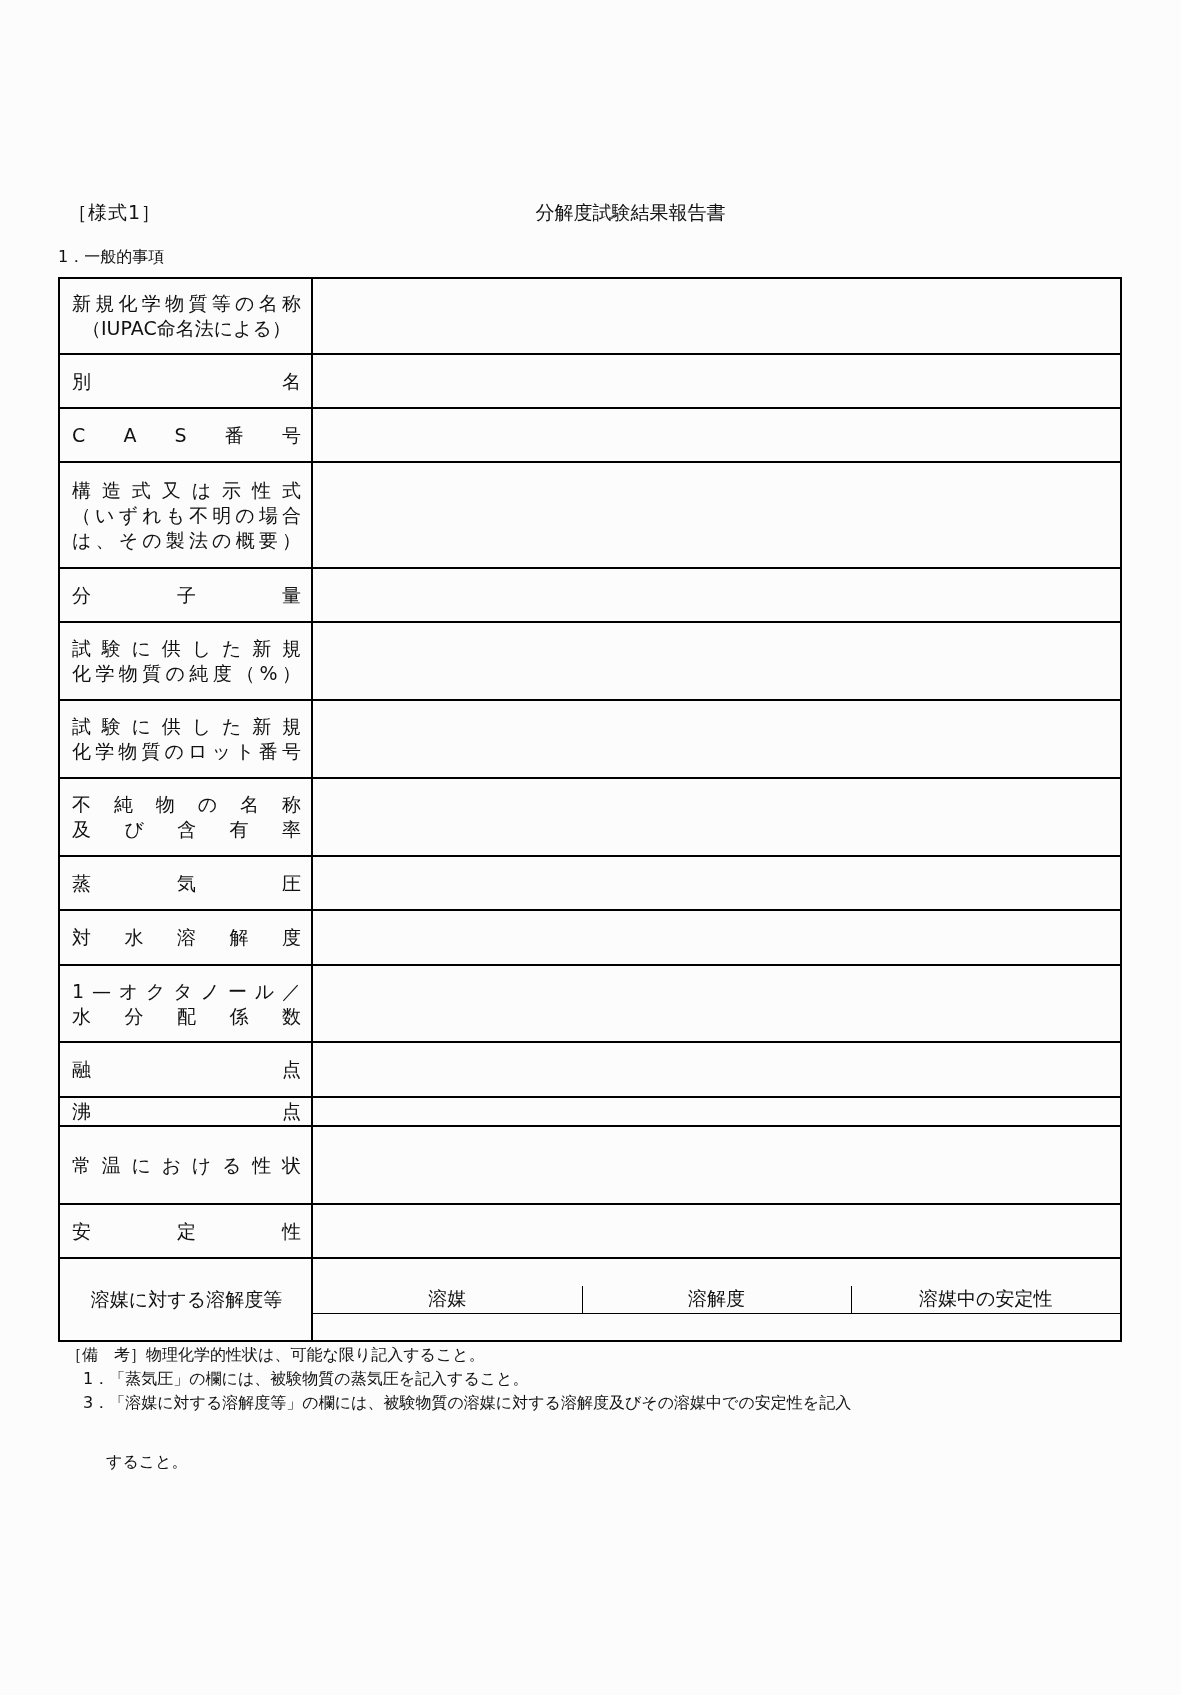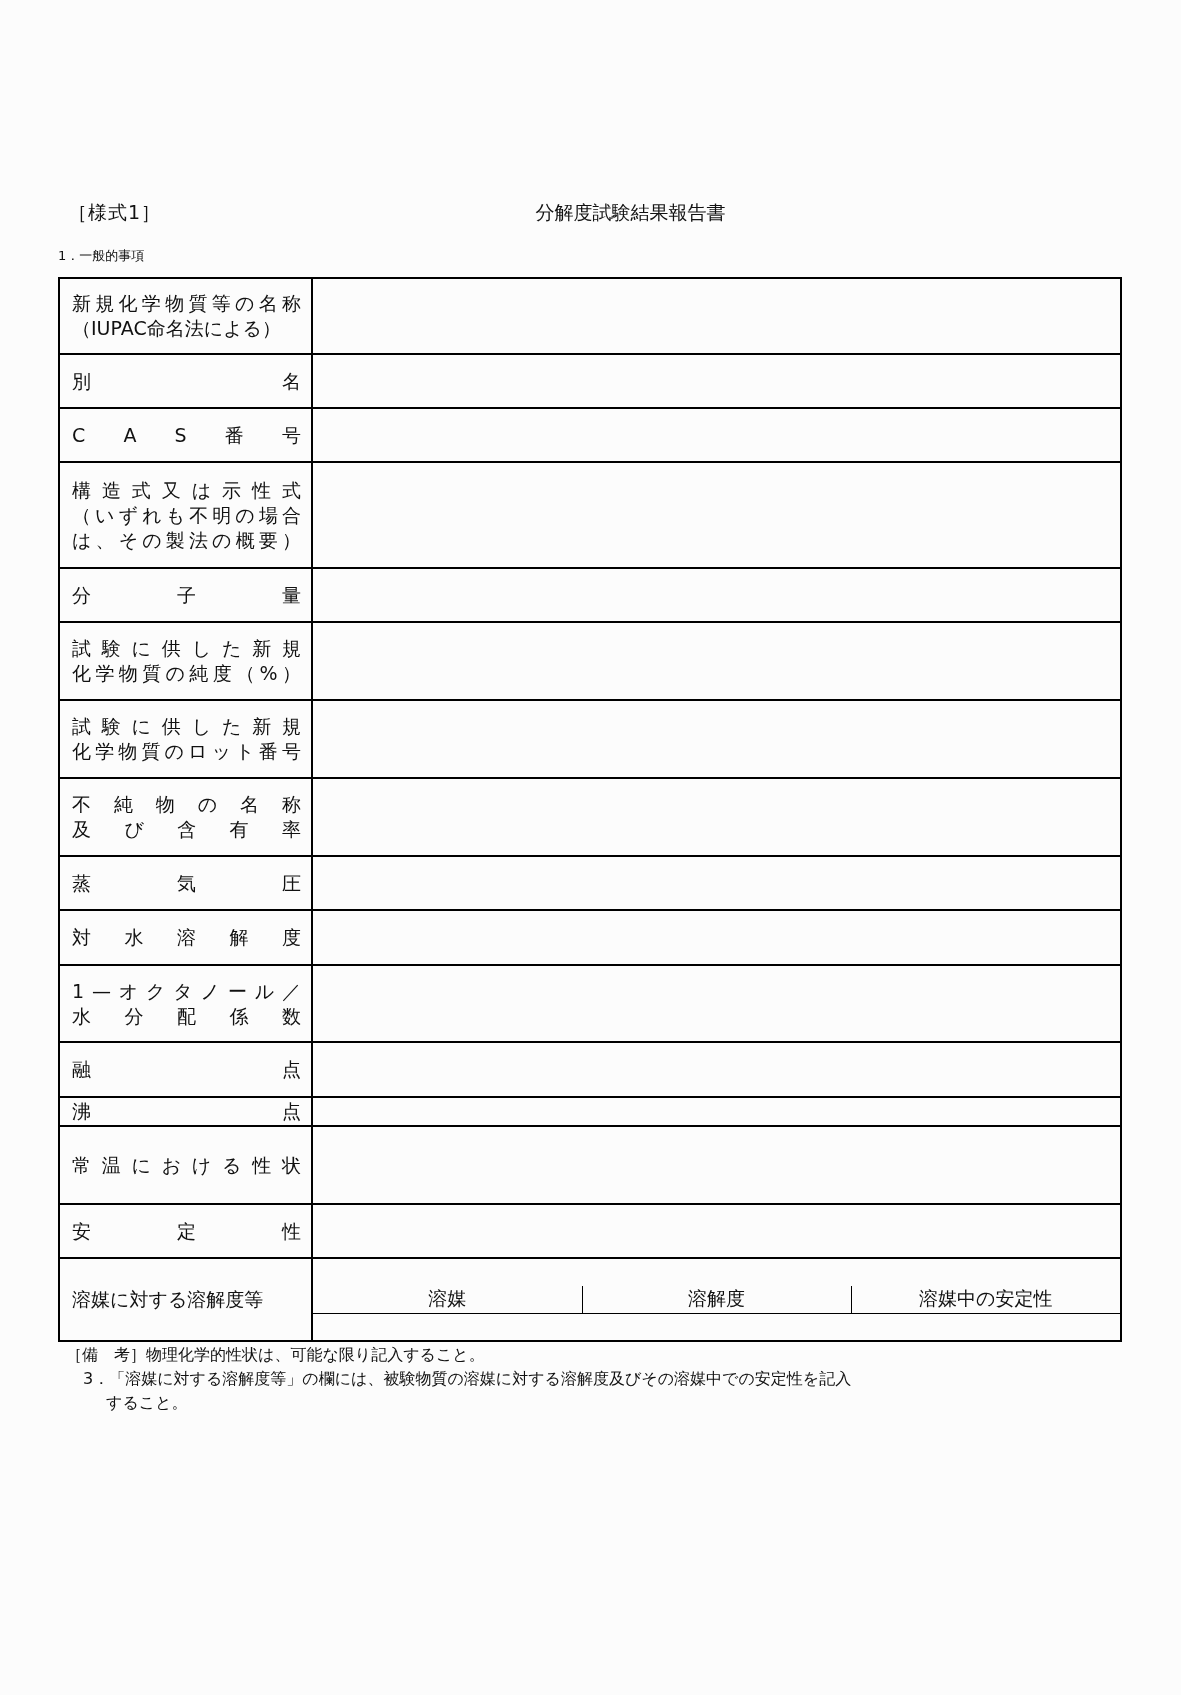--- a/index.html
+++ b/index.html
@@ -2,35 +2,35 @@
 <html><head>
 <meta charset="utf-8">
 <style>
   html, body { margin:0; padding:0; background:#fcfcfc; }
   body { width:1181px; height:1695px; position:relative; overflow:hidden;
          font-family:"DejaVu Sans", "Liberation Sans", sans-serif; color:#111; }
   .abs { position:absolute; }
   .form-id { left:68px; top:153px; font-size:19px; letter-spacing:1px;margin-top:47px; }
   .doc-title { left:0; width:1181px; top:200px; text-align:center; font-size:19px; padding-left:0;margin-left:32px; }
   .doc-title span { position:relative; left:8px; }
-  .section-title { left:58px; top:247px; font-size:13px; }
+  .section-title { left:58px; top:247px; font-size:16px; }
   table.main { position:absolute; left:58px; top:277px; width:1064px;
                border-collapse:collapse; table-layout:fixed; }
   table.main td { border:2px solid #000; padding:0; vertical-align:middle; font-size:19px; }
   td.label { width:229px; padding:0 10px 0 12px !important; }
   .line { display:flex; justify-content:space-between; line-height:25px; white-space:nowrap; }
-  .line.left { justify-content:flex-start; }
+  .line.left { justify-content:center; }
   .sub { width:100%; border-collapse:collapse; table-layout:fixed; height:100%; }
   .sub td { border:none !important; border-left:1px solid #000 !important; font-size:19px; text-align:center; }
   .sub td:first-child { border-left:none !important; }
   .sub tr.hdr td { border-bottom:1px solid #000 !important; height:27px;margin-left:28px; }
   .notes { left:66px; top:1343px; font-size:16px; line-height:24px; }
   .notes div { white-space:nowrap; }
   .notes .item { padding-left:17px; }
-  .notes .cont { padding-left:40px; }
+  .notes .cont { padding-left:40px;margin-top:35px; }
 </style>
 </head>
 <body>
 
 <div class="abs form-id">［様式1］</div>
 <div class="abs doc-title"><span>分解度試験結果報告書</span></div>
 <div class="abs section-title">1．一般的事項</div>
 
 <table class="main">
   <tbody id="main-body">
@@ -305,15 +305,16 @@
               </tr>
             </tbody>
           </table>
         </td>
       </tr>
     </tbody>
 </table>
 
 <div class="abs notes">
   <div>［備　考］物理化学的性状は、可能な限り記入すること。</div>
+  <div class="item">1．「蒸気圧」の欄には、被験物質の蒸気圧を記入すること。</div>
   <div class="item">3．「溶媒に対する溶解度等」の欄には、被験物質の溶媒に対する溶解度及びその溶媒中での安定性を記入</div>
   <div class="cont">すること。</div>
 </div>
 
 </body></html>

